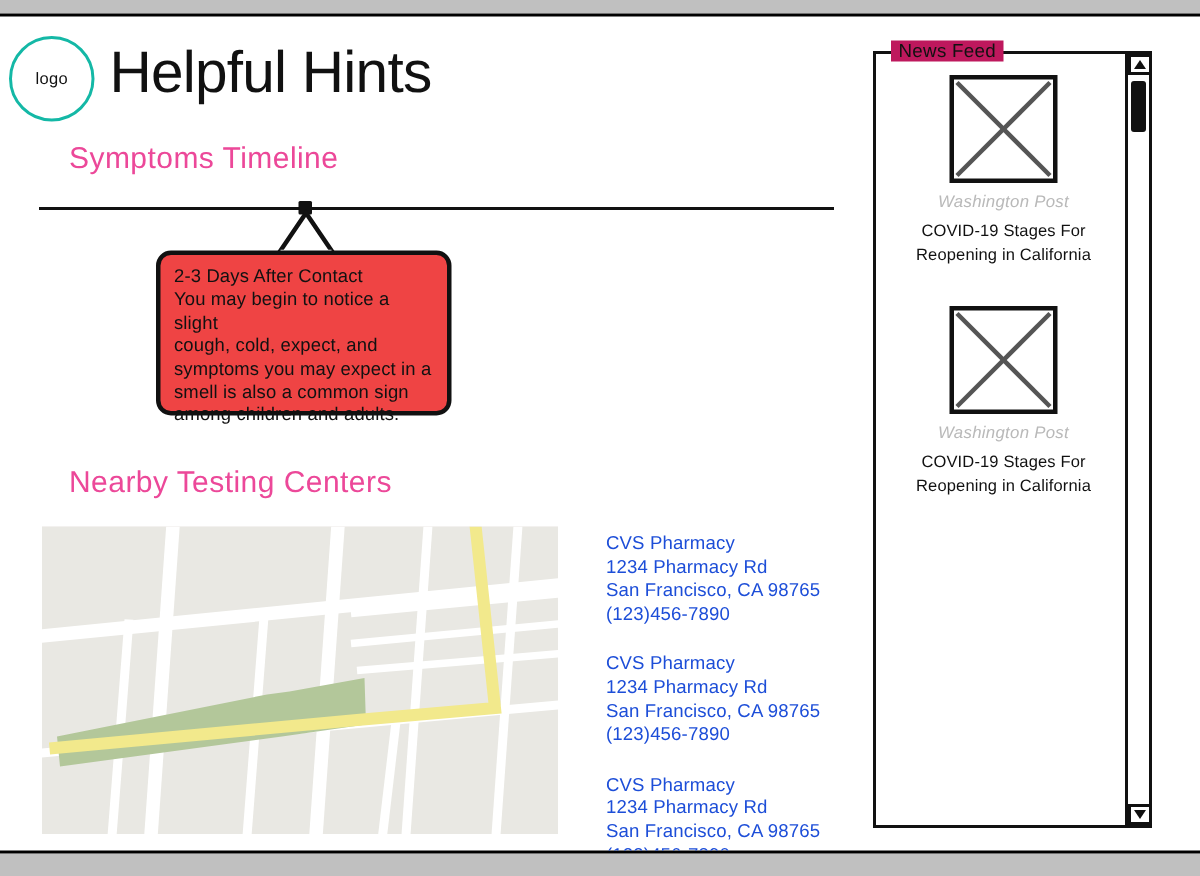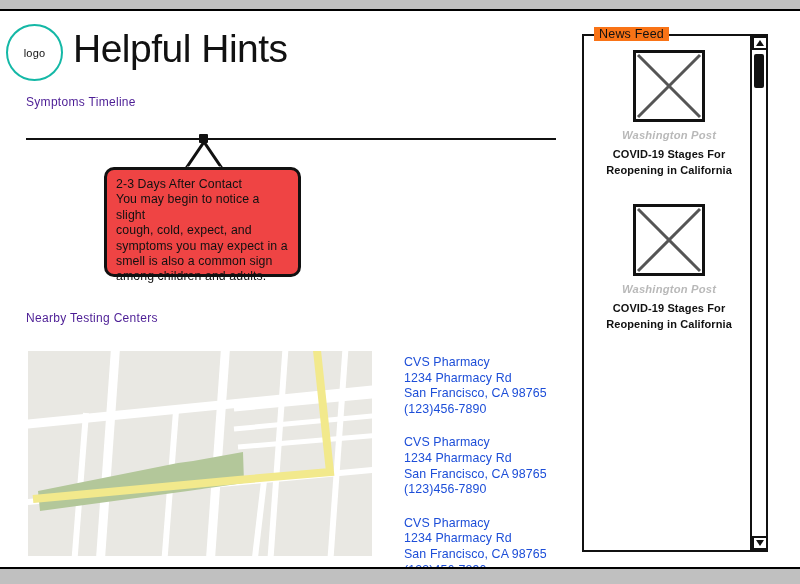--- a/index.html
+++ b/index.html
@@ -61,24 +61,25 @@
     font-size: 39px;
     color: #111;
     letter-spacing: -0.5px;
     line-height: 50px;
     white-space: nowrap;
   }
 
   
   .section-heading {
     position: absolute;
-    font-size: 12px;
-    color: #4c1d95;
+    font-size: 20px;
+    color: #ec4899;
     letter-spacing: .3px;
     white-space: nowrap;
+    margin-left: 20px;
   }
   #symptoms-heading { left: 26px; top: 84px; }
   #testing-heading  { left: 26px; top: 300px; }
 
   
   #timeline-line {
     position: absolute;
     left: 26px;
     top: 127px;
     width: 530px;
@@ -163,40 +164,39 @@
     height: 518px;
     border: 2px solid #111;
     box-sizing: border-box;
     background: #fff;
   }
   #news-feed-legend {
     position: absolute;
     left: 594px;
     top: 16px;
     padding: 0 5px;
-    background: #f97316;
+    background: #be185d;
     font-size: 12.5px;
     color: #111;
     letter-spacing: .2px;
     line-height: 14px;
   }
   #news-feed-scroll {
     position: absolute;
     left: 0;
     top: 0;
     width: 100%;
     height: 100%;
     box-sizing: border-box;
     padding: 14px 22px 10px 10px;
     overflow: hidden;
   }
   .news-item {
     text-align: center;
     margin-bottom: 26px;
-    font-weight: bold;
   }
   .news-thumb {
     width: 72px;
     height: 72px;
     margin: 0 auto;
     border: 3px solid #111;
     box-sizing: border-box;
     background: #fff;
     position: relative;
   }

